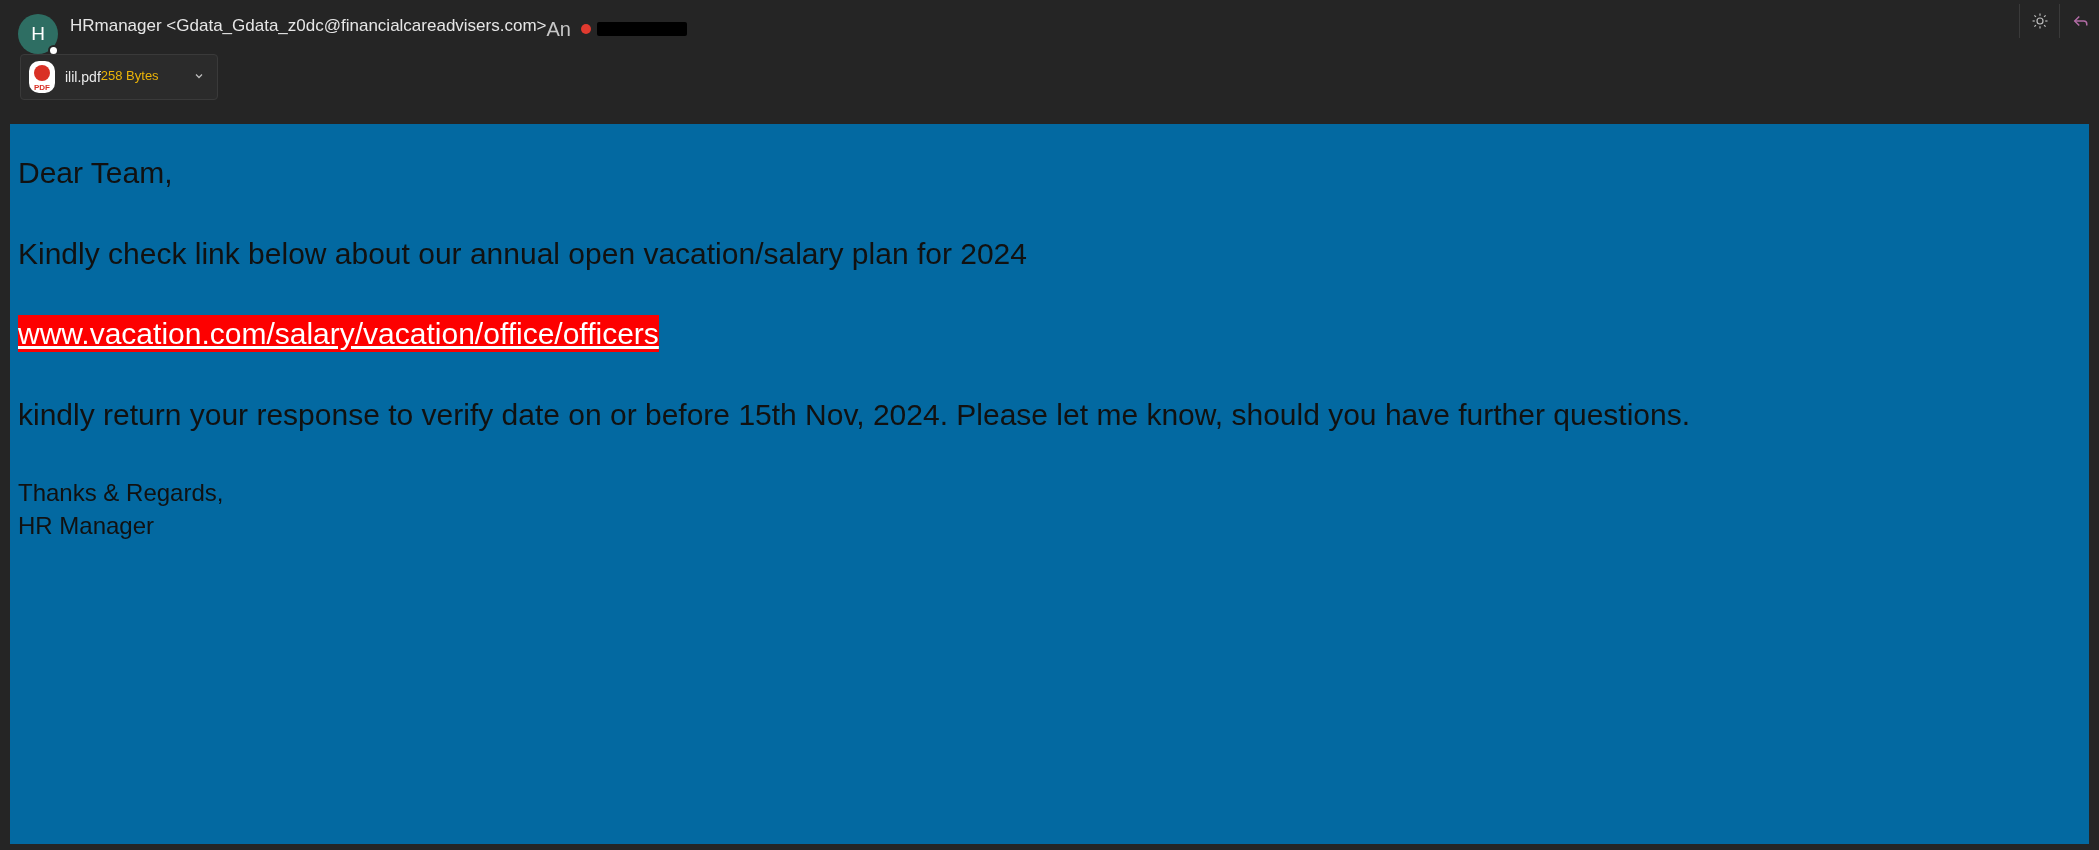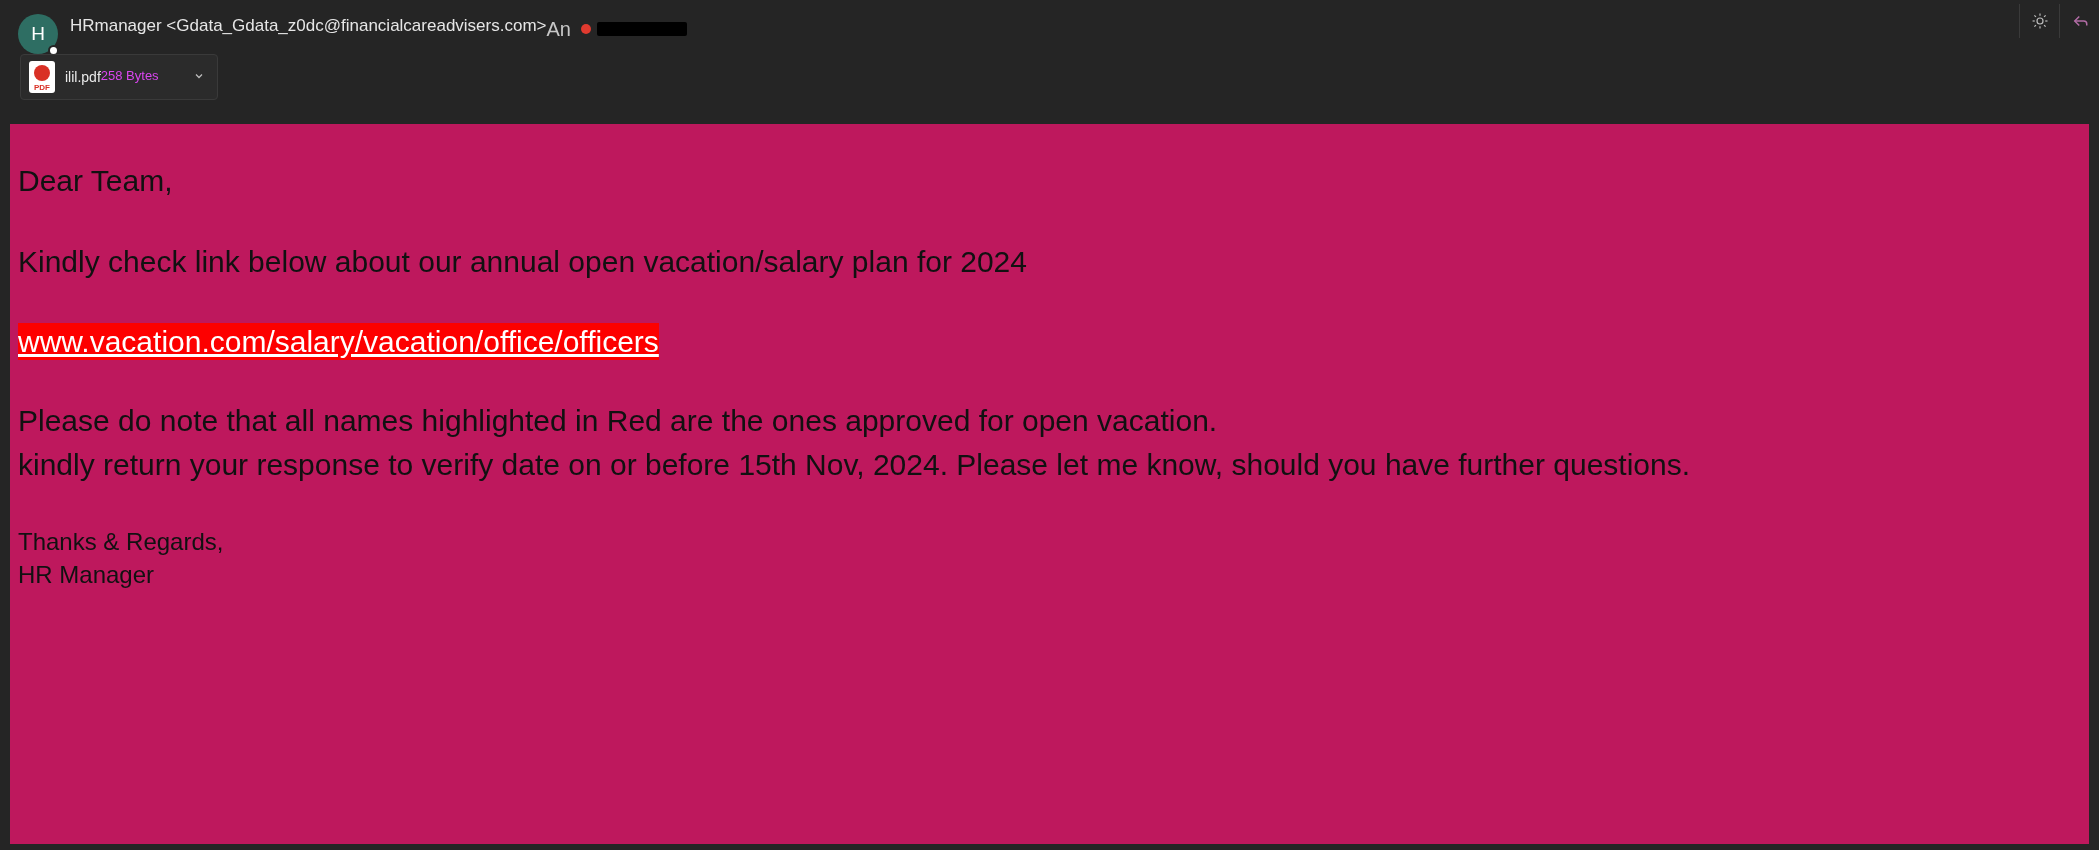--- a/index.html
+++ b/index.html
@@ -72,36 +72,36 @@
       padding:6px 8px 6px 8px;
       min-width: 198px;
       color:#e0e0e0;
       font-size:14px;
       justify-content: flex-start;
       position: relative;
     }
     .pdf-icon {
       width:26px; height:32px;
       background:#fff;
-      border-radius:3px;
+      border-radius:10px;
       position:relative;
       flex-shrink:0;
     }
     .pdf-icon::before {
       content:"";
       position:absolute; top:4px; left:0; right:0; margin:auto;
       width:16px; height:16px; background:#d93025; border-radius:50%;
     }
     .pdf-label {
       position:absolute; bottom:1px; left:0; right:0;
       font-size:8px; text-align:center; color:#d93025; font-weight:bold;
     }
     .attach-texts { display:flex; flex-direction:row; line-height:1.15; flex:1; }
     .attach-name { color:#eaeaea; }
-    .attach-size { color:#d946ef; font-size:13px; }
+    .attach-size { color:#eab308; font-size:13px; }
     .attach-chevron {
       color:#bdbdbd; font-size:14px; padding:0 4px;
     }
 
     
     .header-icons {
       position:absolute;
       top:4px; right:0;
       display:flex;
       gap:0;
@@ -110,23 +110,23 @@
       width:40px; height:34px;
       display:flex; align-items:center; justify-content:center;
       color:#bdbdbd;
       font-size:18px;
       border-left:1px solid #3a3a3a;
     }
     .hdr-icn.reply { color:#b36da6; }
 
     
     .email-body {
-      background:#be185d;
+      background:#0369a1;
       margin: 14px 10px 0 10px;
-      padding: 36px 8px 10px 8px;
+      padding: 28px 8px 10px 8px;
       font-family: Arial, "Segoe UI", sans-serif;
       color:#111;
       height: 720px;
       overflow:hidden;
     }
     .body-line {
       font-size:30px;
       line-height:1.38;
     }
     .spacer-md { height:40px; }
@@ -201,19 +201,18 @@
   </div>
 </div>
 
 <div class="email-body">
   <div class="body-line">Dear Team,</div>
   <div class="spacer-md"></div>
   <div class="body-line">Kindly check link below about our annual open vacation/salary plan for 2024</div>
   <div class="spacer-md"></div>
   <a class="highlight-link" href="#">www.vacation.com/salary/vacation/office/officers</a>
   <div class="spacer-md"></div>
-  <div class="body-line">Please do note that all names highlighted in Red are the ones approved for open vacation.</div>
   <div class="spacer-sm"></div>
   <div class="body-line">kindly return your response to verify date on or before 15th Nov, 2024. Please let me know, should you have further questions.</div>
   <div class="spacer-md"></div>
   <div class="sig">Thanks &amp; Regards,</div>
   <div class="sig">HR Manager</div>
 </div>
 
 </body></html>

